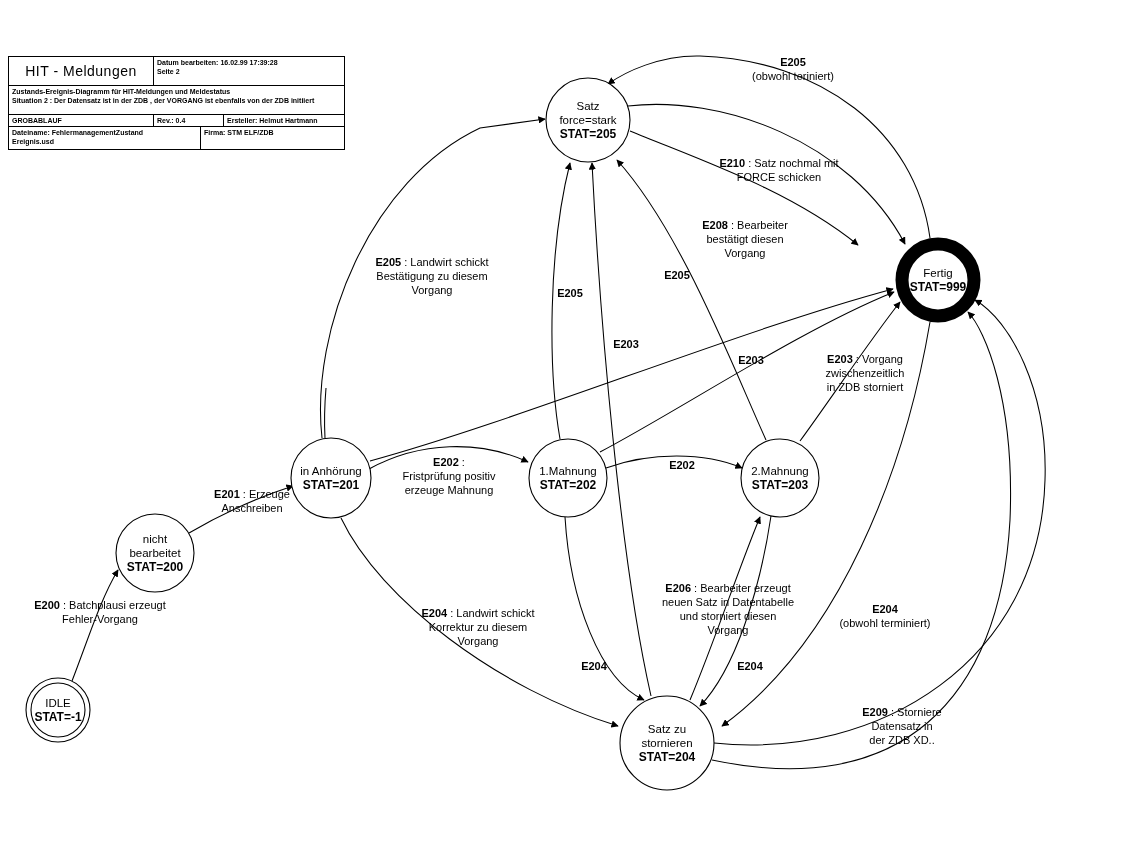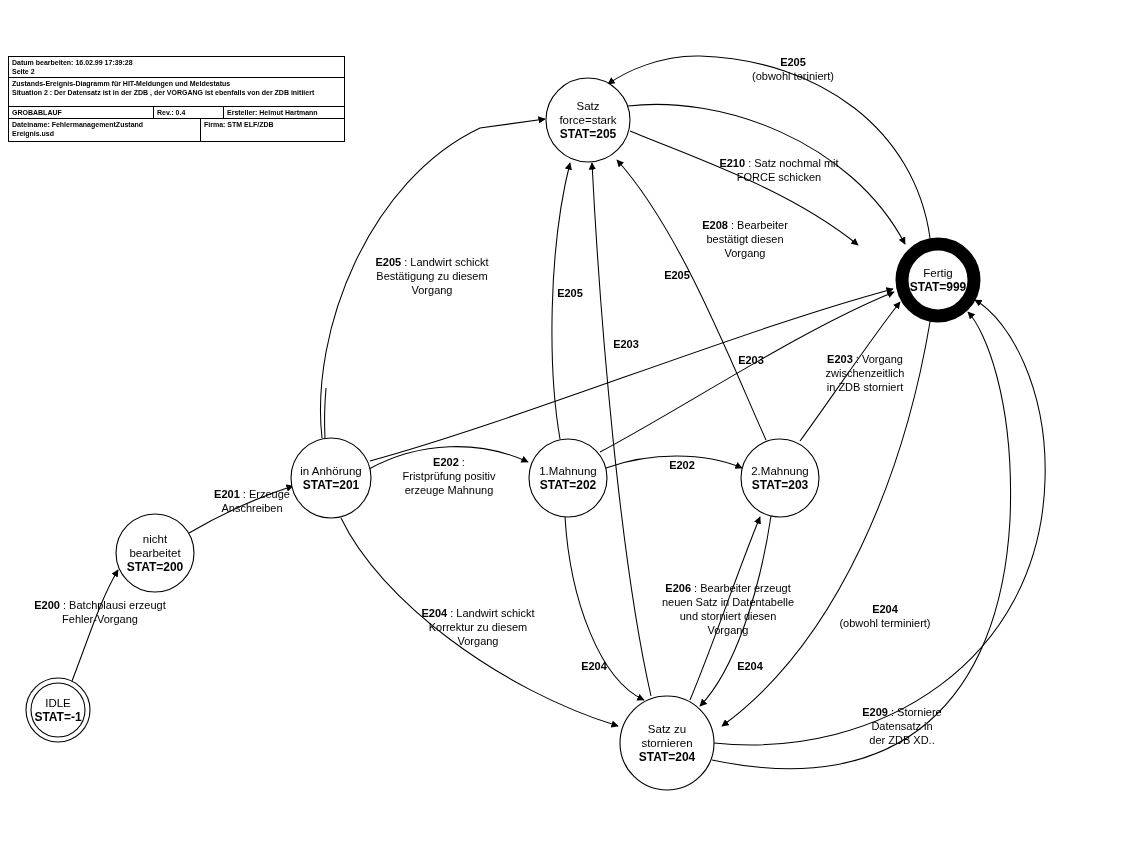--- a/index.html
+++ b/index.html
@@ -294,20 +294,21 @@
           <text x="902" y="716" class="edge-label" text-anchor="middle"><tspan class="edge-label-bold">E209</tspan><tspan> : Storniere</tspan></text>
           <text x="902" y="730" class="edge-label" text-anchor="middle"><tspan>Datensatz in</tspan></text>
           <text x="902" y="744" class="edge-label" text-anchor="middle"><tspan>der ZDB XD..</tspan></text>
         </g>
       </g>
   </svg>
 </div>
 
 <div id="title-block">
   <div class="tb-row">
+    <div class="tb-cell tb-title">HIT - Meldungen</div>
     <div class="tb-cell tb-date">
       <div>Datum bearbeiten: 16.02.99 17:39:28</div>
       <div>Seite 2</div>
     </div>
   </div>
   <div class="tb-row">
     <div class="tb-cell tb-desc">
       <div>Zustands-Ereignis-Diagramm für HIT-Meldungen und Meldestatus</div>
       <div>Situation 2 : Der Datensatz ist in der ZDB , der VORGANG ist ebenfalls von der ZDB initiiert</div>
     </div>

